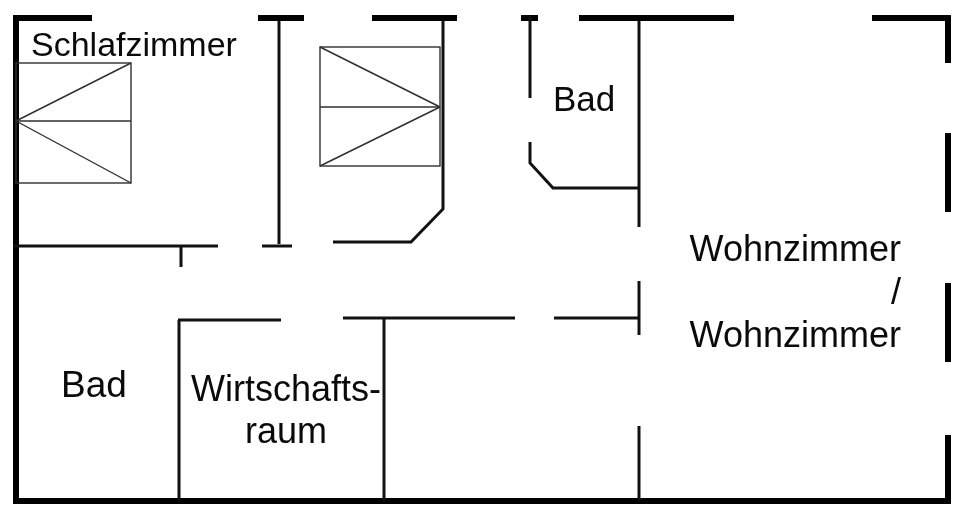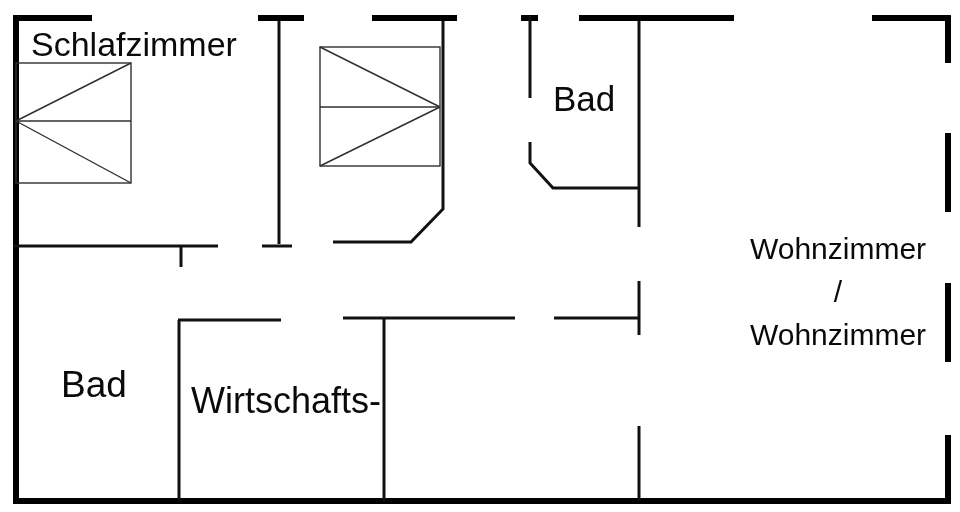--- a/index.html
+++ b/index.html
@@ -24,25 +24,25 @@
   }
   .room-label {
     position: absolute;
     color: #0a0a0a;
     white-space: nowrap;
     line-height: 1.0;
     letter-spacing: 0px;
   }
   .label-schlafzimmer { left: 31px;  top: 27px;  font-size: 34px; }
   .label-bad-top      { left: 553px; top: 81px;  font-size: 35px; }
-  .label-wohnzimmer   { left: 718px; top: 227px; width: 240px; text-align: center;
-                        font-size: 30px; line-height: 43px; white-space: normal; }
+  .label-wohnzimmer   { left: 661px; top: 227px; width: 240px; text-align: right;
+                        font-size: 36px; line-height: 43px; white-space: normal; }
   .label-bad-bottom   { left: 61px;  top: 366px; font-size: 37px; }
   .label-wirtschaftsraum { left: 175px; top: 368px; width: 222px; text-align: center;
-                        font-size: 36px; line-height: 42px; white-space: normal; margin-top: 12px; }
+                        font-size: 36px; line-height: 42px; white-space: normal; }
   .label-kueche       { left: 453px; top: 390px; font-size: 37px; }
 </style>
 </head>
 <body>
 
 <div class="plan">
 
   <svg width="960" height="512" viewBox="0 0 960 512">
 
     <g fill="none" stroke-width="6" stroke-linecap="butt" stroke="#000000">
@@ -115,16 +115,17 @@
   <div class="room-label label-wohnzimmer">
     <div>Wohnzimmer</div>
     <div>/</div>
     <div>Wohnzimmer</div>
   </div>
 
   <div class="room-label label-bad-bottom">Bad</div>
 
   <div class="room-label label-wirtschaftsraum">
     <div>Wirtschafts-</div>
+    <div>raum</div>
   </div>
 
 
 </div>
 
 </body></html>

